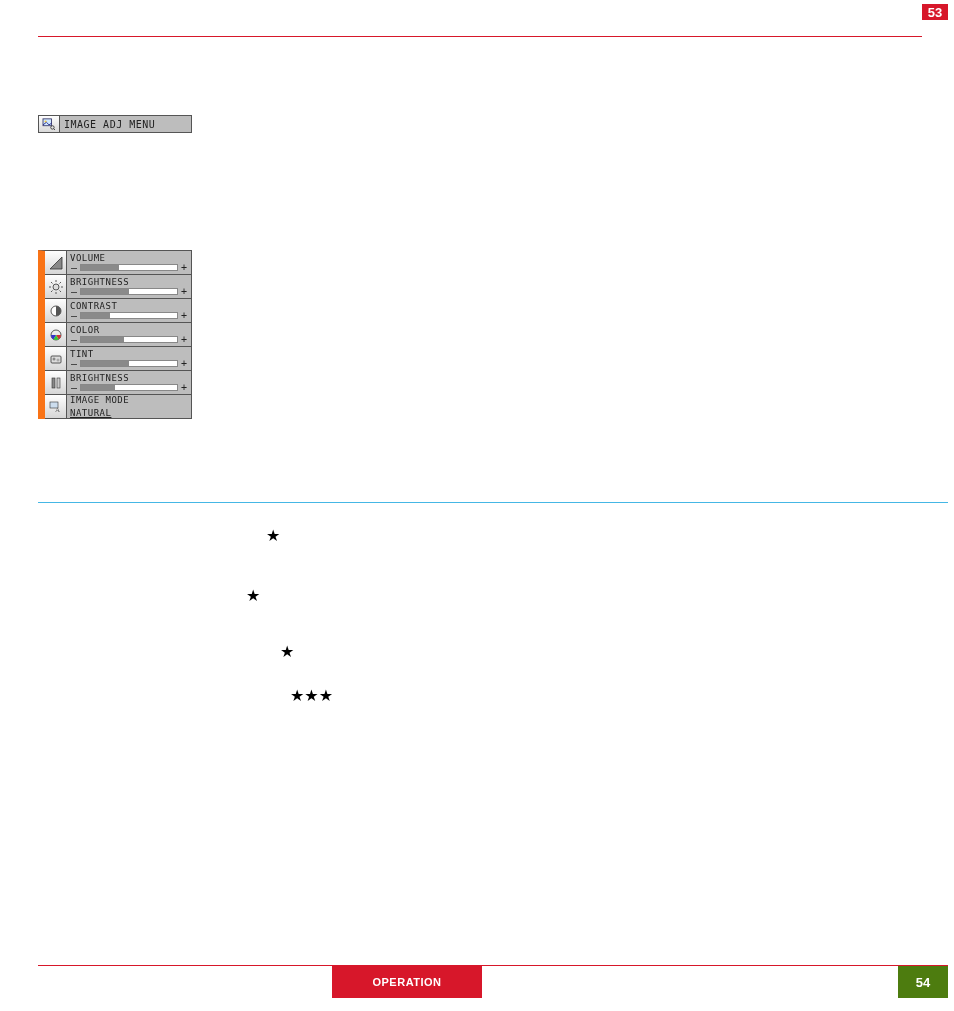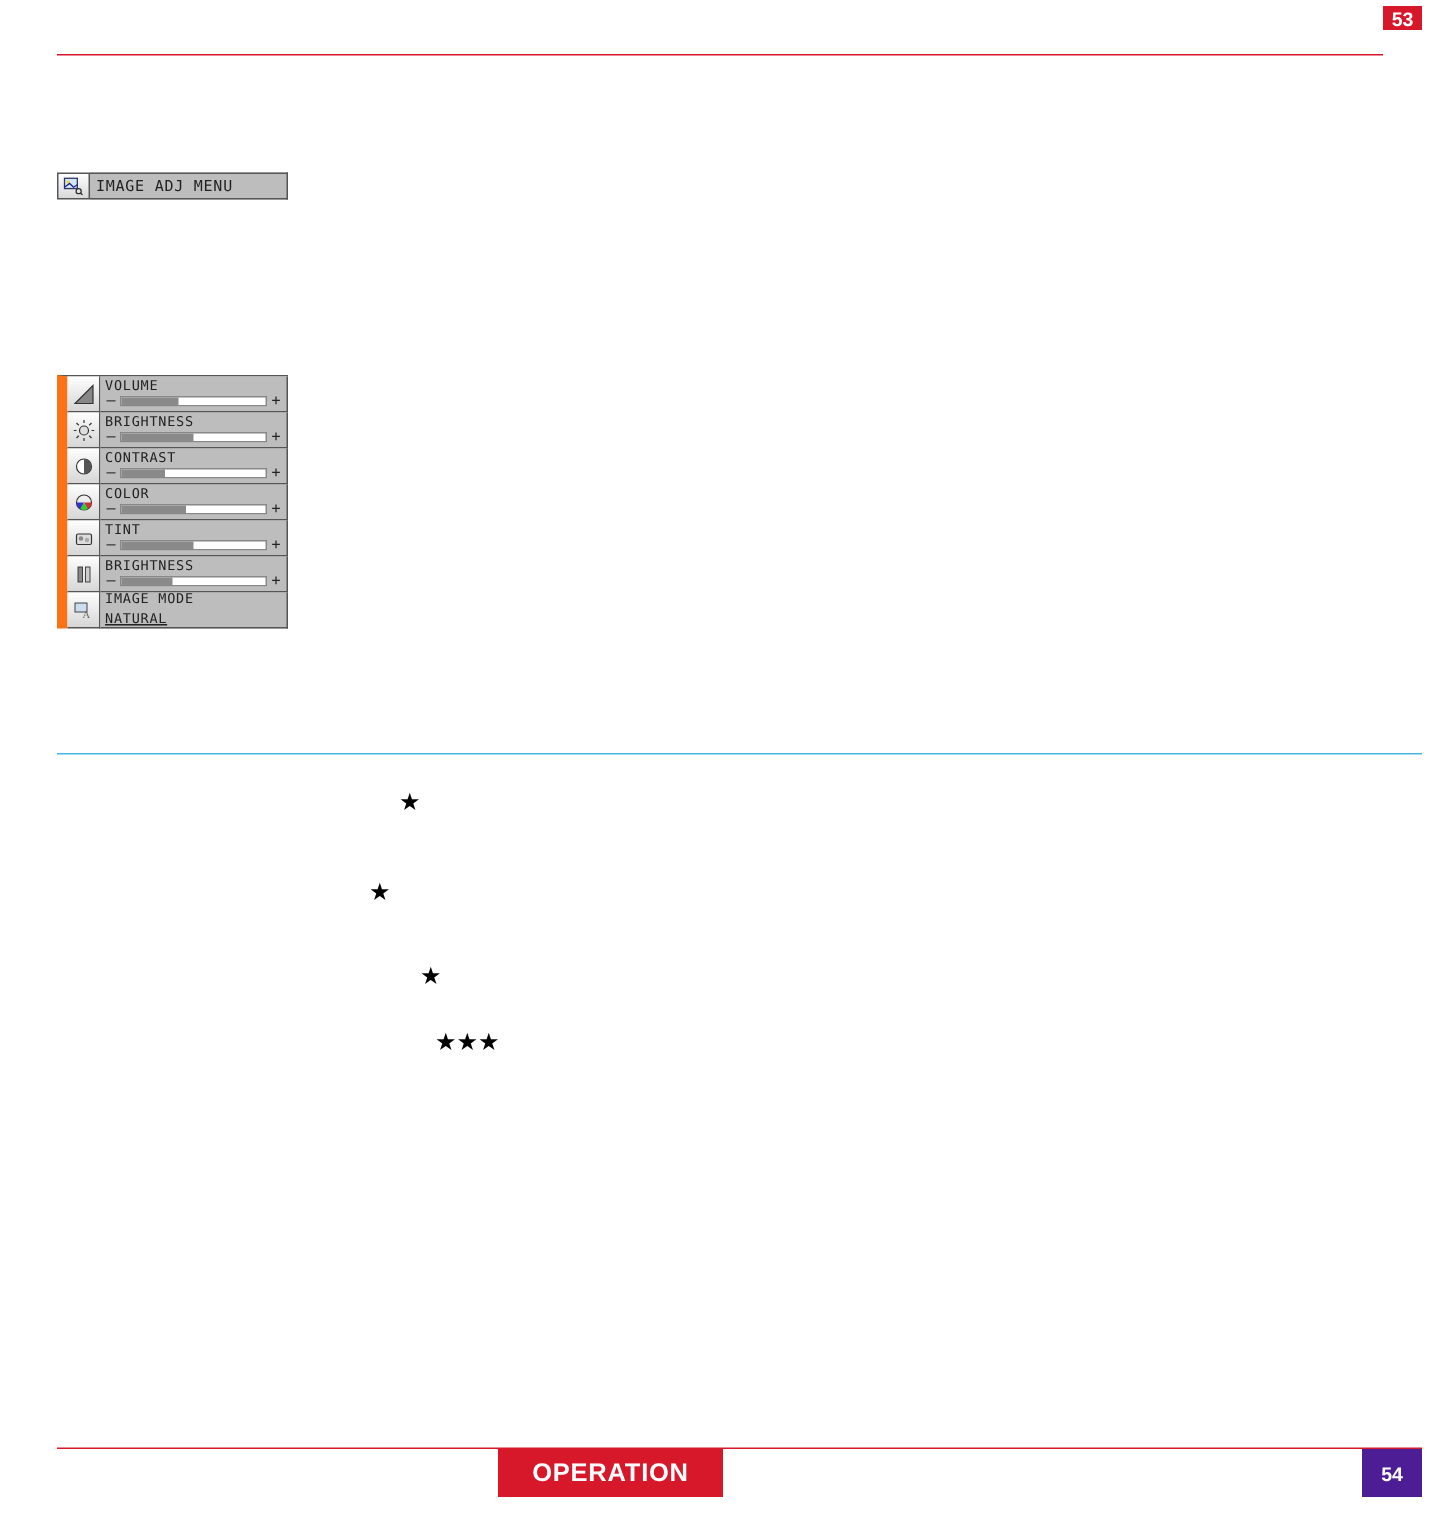--- a/index.html
+++ b/index.html
@@ -61,35 +61,35 @@
   
   .bot-bar {
     position: absolute;
     top: 966px;
     left: 332px;
     width: 150px;
     height: 32px;
     background: #d7172a;
     color: #fff;
     font-weight: bold;
-    font-size: 17px;
+    font-size: 11px;
     letter-spacing: 0.5px;
     display: flex;
     align-items: center;
     justify-content: center;
   }
 
   
   .bot-tab {
     position: absolute;
     top: 966px;
     right: 6px;
-    width: 40px;
+    width: 50px;
     height: 32px;
-    background: #4c1d95;
+    background: #4d7c0f;
     color: #fff;
     font-weight: bold;
     font-size: 13px;
     display: flex;
     align-items: center;
     justify-content: center;
   }
 
   
   .adj-menu {

